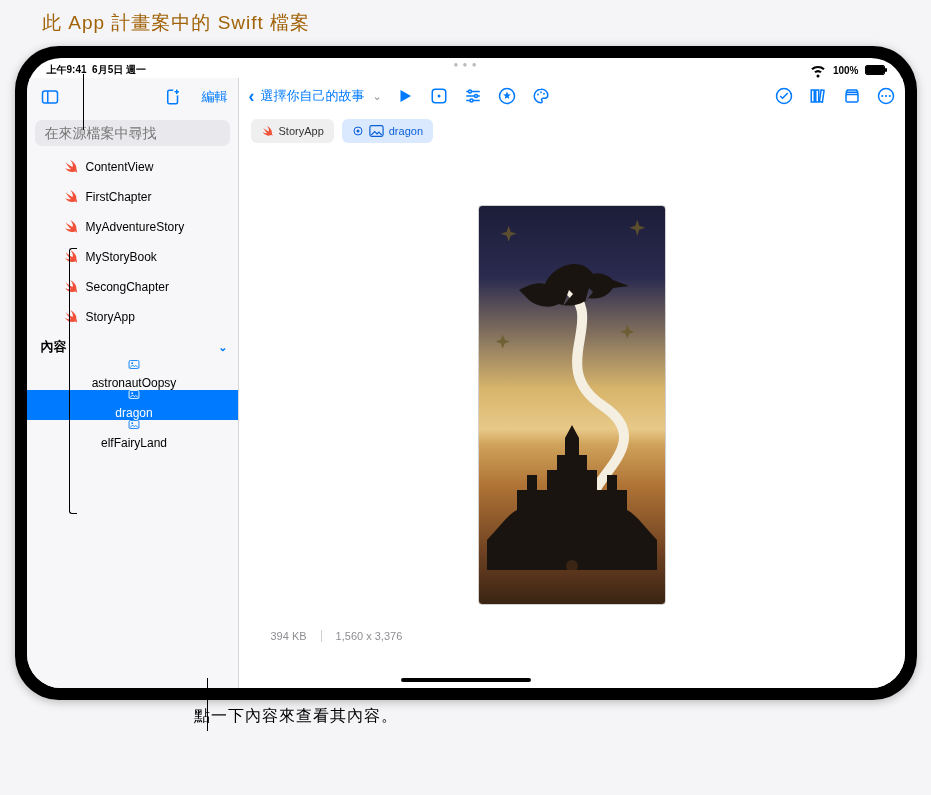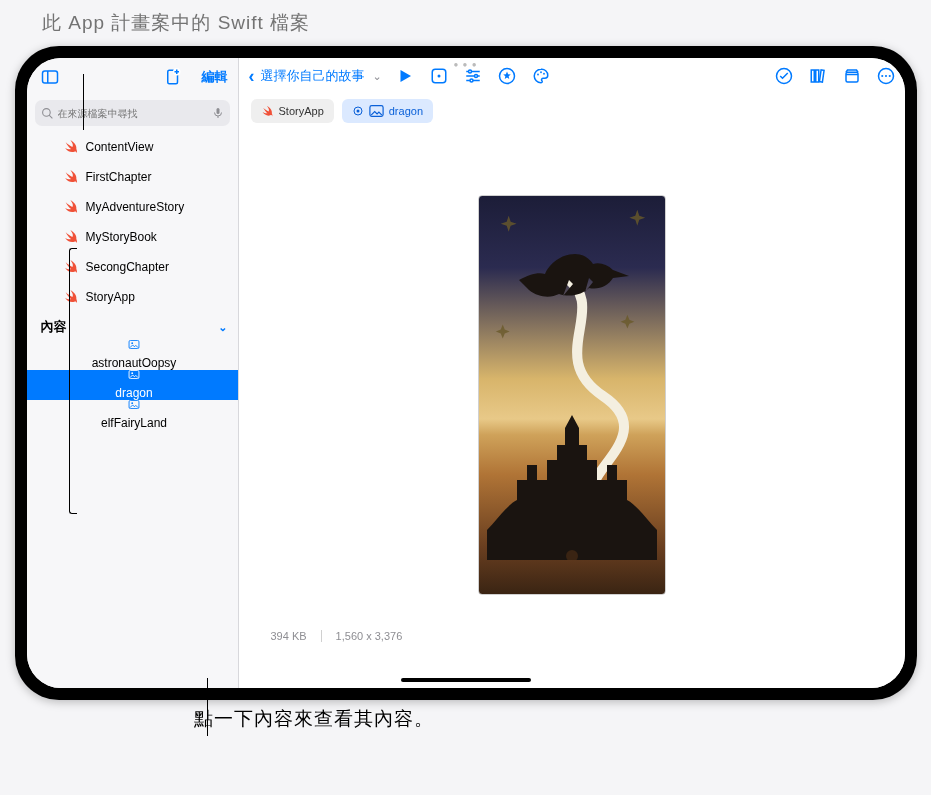--- a/index.html
+++ b/index.html
@@ -1,37 +1,37 @@
 <!DOCTYPE html>
 <html><head>
 <meta charset="utf-8">
 <style>
   * { margin: 0; padding: 0; box-sizing: border-box; font-family: -apple-system, "SF Pro Text", "Helvetica Neue", Arial, sans-serif; }
   body { background: #f5f5f7; display: flex; flex-direction: column; align-items: center; padding: 4px; width: 931px; }
-  .callout-top { font-size: 19px; color: #737373; margin: 6px 0 10px 38px; align-self: flex-start; letter-spacing: 1px; }
+  .callout-top { font-size: 19px; color: #a16207; margin: 6px 0 10px 38px; align-self: flex-start; letter-spacing: 1px; }
   .callout-bottom-wrap { display: flex; align-items: center; margin-top: 6px; margin-left: 190px; align-self: flex-start; }
-  .callout-bottom { font-size: 19px; color: #000; letter-spacing: 1px; font-family: Liberation Mono, monospace; }
+  .callout-bottom { font-size: 16px; color: #000; letter-spacing: 1px; font-family: Liberation Mono, monospace; }
   .leader-top { position: absolute; border-left: 1px solid #000; height: 56px; left: 68px; top: 28px; }
   .leader-bottom { position: absolute; border-left: 1px solid #000; height: 76px; left: 192px; top: 632px; }
 
   .device { position: relative; width: 902px; height: 654px; background: #000; border-radius: 44px; padding: 12px; box-shadow: 0 2px 10px rgba(0,0,0,.25); }
   .screen { width: 100%; height: 100%; background: #fff; border-radius: 34px; overflow: hidden; display: flex; flex-direction: column; }
   .status-bar { height: 20px; display: flex; align-items: center; justify-content: space-between; padding: 4px 20px 0; font-size: 10px; font-weight: 600; color: #000; }
   .status-right { display: flex; align-items: center; gap: 6px; }
   .battery { width: 20px; height: 10px; border: 1px solid #000; border-radius: 2px; position: relative; }
   .battery::after { content: ""; position: absolute; right: -3px; top: 2px; width: 2px; height: 4px; background: #000; border-radius: 1px; }
   .battery-fill { width: 100%; height: 100%; background: #000; border-radius: 1px; }
 
   .app { flex: 1; display: flex; min-height: 0; }
   .sidebar { width: 212px; border-right: 1px solid #d8d8dc; display: flex; flex-direction: column; background: #f7f7f9; }
   .sidebar-top { display: flex; align-items: center; justify-content: space-between; padding: 6px 10px; }
   .icon-btn { width: 26px; height: 26px; display: flex; align-items: center; justify-content: center; color: #007aff; }
-  .edit-btn { color: #007aff; font-size: 13px; font-weight: 700; display: flex; align-items: center; gap: 20px; }
+  .edit-btn { color: #007aff; font-size: 13px; font-weight: 400; display: flex; align-items: center; gap: 20px; }
   .search { margin: 4px 8px 6px; height: 26px; background: #e9e9ed; border-radius: 7px; display: flex; align-items: center; padding: 0 6px; color: #8e8e93; font-size: 12px; gap: 4px; }
-  .search-input { border: none; background: transparent; flex: 1; outline: none; font-size: 10px; color: #8e8e93; }
+  .search-input { border: none; background: transparent; flex: 1; outline: none; font-size: 14px; color: #8e8e93; }
 
   .file-list { flex: 1; overflow: auto; padding-bottom: 6px; }
   .file-row { display: flex; align-items: center; height: 30px; padding: 0 10px 0 30px; font-size: 12px; color: #000; gap: 7px; }
   .file-row.folder { padding-left: 20px; justify-content: space-between; }
   .file-row.swift { padding-left: 36px; }
   .file-row.txt { padding-left: 24px; }
   .file-row.asset { padding-left: 14px; flex-direction: column; }
   .file-row.selected { background: #007aff; color: #fff; border-radius: 0; }
   .tree-brace { position: absolute; left: 54px; top: 202px; width: 8px; height: 266px; border-left: 1px solid #000; border-top: 1px solid #000; border-bottom: 1px solid #000; border-radius: 3px 0 0 3px; }
   .section-head { display: flex; align-items: center; justify-content: space-between; padding: 6px 10px 4px 14px; font-size: 13px; font-weight: 600; color: #000; gap: 40px; }
@@ -72,20 +72,35 @@
 <body>
 
 <div class="callout-top">此 App 計畫案中的 Swift 檔案</div>
 
 <div class="device">
   <div class="leader-top"></div>
   <div class="leader-bottom"></div>
   <div class="dots">● ● ●</div>
 
   <div class="screen">
+    <div class="status-bar">
+      <div>
+        <span>上午9:41</span>
+        &nbsp;<span>6月5日 週一</span>
+      </div>
+      <div class="status-right">
+        <svg class="svg16" viewBox="0 0 24 24">
+            <path fill="#000" d="M12 18a2 2 0 100 4 2 2 0 000-4zm-5-4a8 8 0 0110 0l-2 2a5 5 0 00-6 0zm-4-4a14 14 0 0118 0l-2 2a11 11 0 00-14 0z"></path>
+          </svg>
+        <span>100%</span>
+        <div class="battery">
+            <div class="battery-fill"></div>
+          </div>
+      </div>
+    </div>
 
     <div class="app">
 
       <div class="sidebar">
         <div class="sidebar-top">
           <div class="icon-btn">
             <svg class="svg16" viewBox="0 0 24 24">
                 <rect x="2" y="4" width="20" height="16" rx="3" fill="none" stroke="#007aff" stroke-width="2"></rect>
                 <line x1="9" y1="4" x2="9" y2="20" stroke="#007aff" stroke-width="2"></line>
               </svg>

